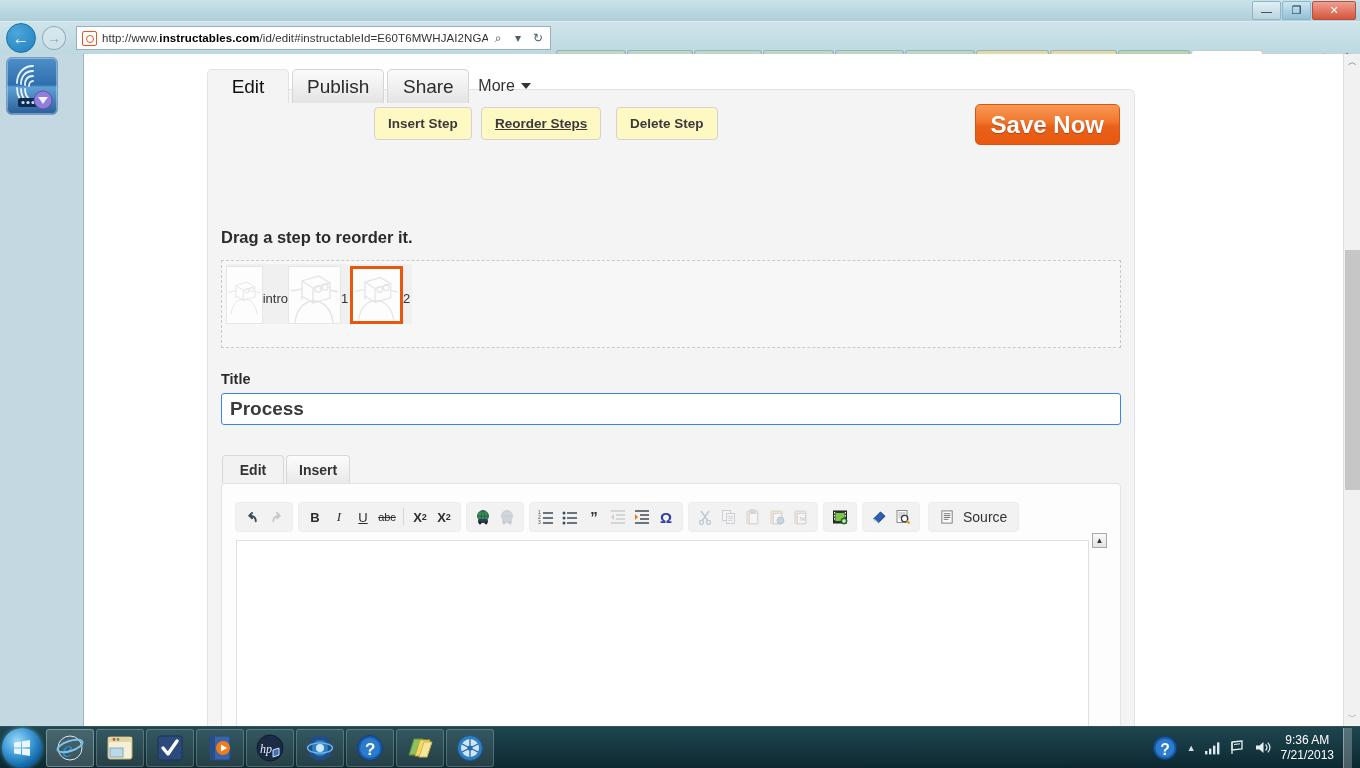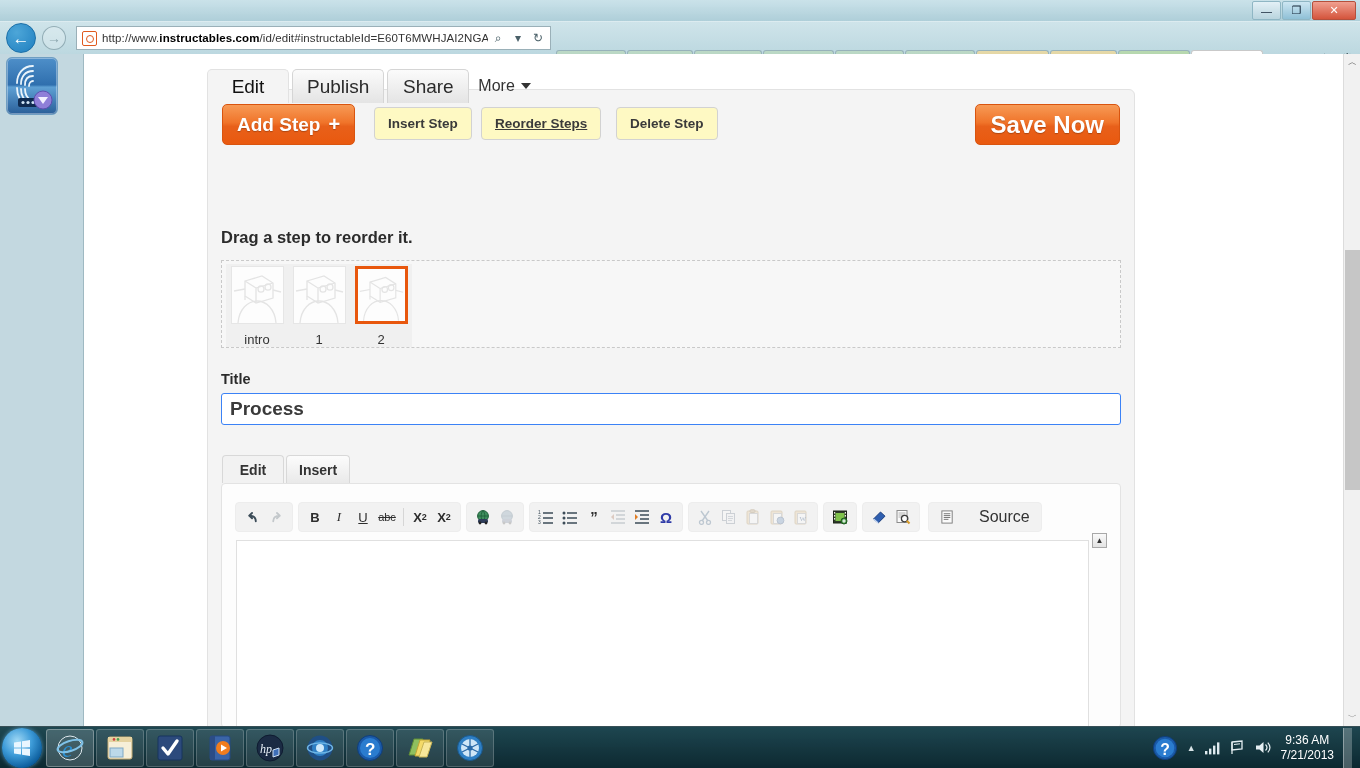--- a/index.html
+++ b/index.html
@@ -190,21 +190,21 @@
   
   #drag-hint { position:absolute; left:13px; top:138px; font-size:16.5px; font-weight:bold; color:#2b2b2b; }
 
   
   #steps-strip {
     position:absolute; left:13px; top:170px; right:13px; height:88px;
     border:1px dashed #c9c9c9; background:#f7f7f7;
   }
   #steps-inner { position:absolute; left:4px; top:3px; display:flex; background:#f0f0f0; }
   .step {
-    width:62px; display:flex; flex-direction:column; align-items:center;
+    width:62px; display:flex; flex-direction:row; align-items:center;
   }
   .step-thumb {
     width:53px; height:58px; margin-top:2px;
     border:1px solid #e6e6e6; background:#fdfdfd;
     display:flex; align-items:center; justify-content:center; overflow:hidden;
   }
   .step.selected .step-thumb { border:3px solid #e8570d; }
   .step-label { font-size:13px; color:#333; margin-top:8px; }
 
   
@@ -249,21 +249,21 @@
   .tbsep { width:1px; height:18px; background:#d6d6d6; margin:0 3px; }
   .tbbtn b { font-weight:bold; }
   .tbbtn i { font-style:italic; font-family:"Liberation Serif", serif; }
   .tbbtn u { text-decoration:underline; }
   .strike { text-decoration:line-through; font-size:11px; }
   .sub, .sup { font-size:13px; font-weight:bold; }
   .sub small, .sup small { font-size:9px; }
   .sup small { vertical-align:super; }
   .sub small { vertical-align:sub; }
   #source-group { margin-left:3px; }
-  #source-btn { display:flex; align-items:center; gap:24px; padding:0 6px; height:22px; font-size:16px; color:#333; }
+  #source-btn { display:flex; align-items:center; gap:8px; padding:0 6px; height:22px; font-size:14px; color:#333; }
   #editor-body {
     position:absolute; left:14px; top:56px; right:31px; bottom:0;
     background:#fff; border:1px solid #e0e0e0; border-bottom:none;
   }
   #ck-scroll-up {
     position:absolute; right:13px; top:49px; width:15px; height:15px;
     background:linear-gradient(180deg,#fafafa,#e3e3e3);
     border:1px solid #a8a8a8;
     display:flex; align-items:center; justify-content:center; font-size:8px; color:#333;
   }
@@ -407,24 +407,20 @@
         <div class="ttab active">Edit</div>
         <div class="ttab">Publish</div>
         <div class="ttab">Share</div>
         <div id="more-menu">
           <span>More</span>
           <span class="caret-down"></span>
         </div>
       </div>
 
       <div id="actionrow">
-        <div id="add-step">
-          <span>Add Step</span>
-          <span class="plus">+</span>
-        </div>
         <div class="ghostbtn" style="left:152px">Insert Step</div>
         <div class="ghostbtn link" style="left:259px">Reorder Steps</div>
         <div class="ghostbtn" style="left:394px">Delete Step</div>
         <div id="save-now">Save Now</div>
       </div>
 
       <div id="drag-hint">Drag a step to reorder it.</div>
 
       <div id="steps-strip">
         <div id="steps-inner">

